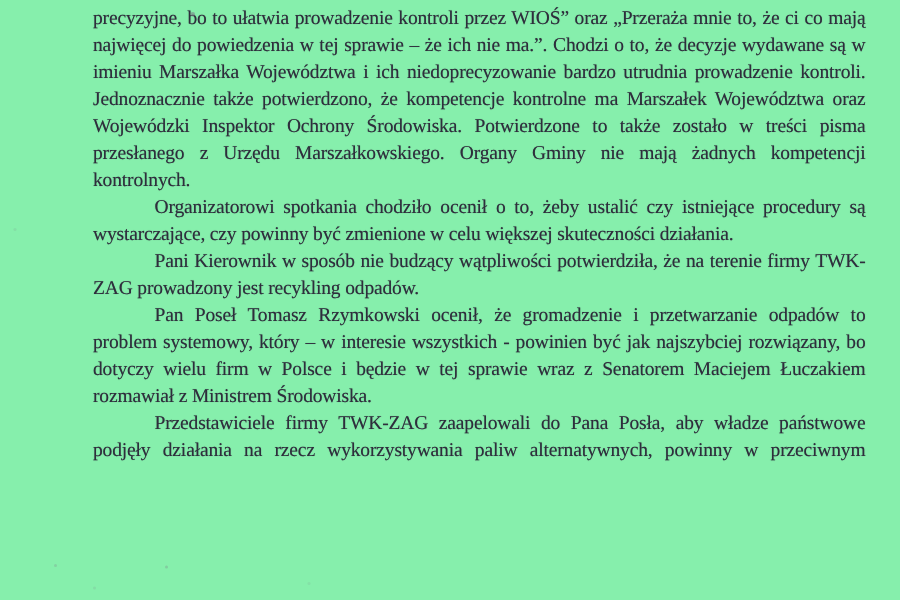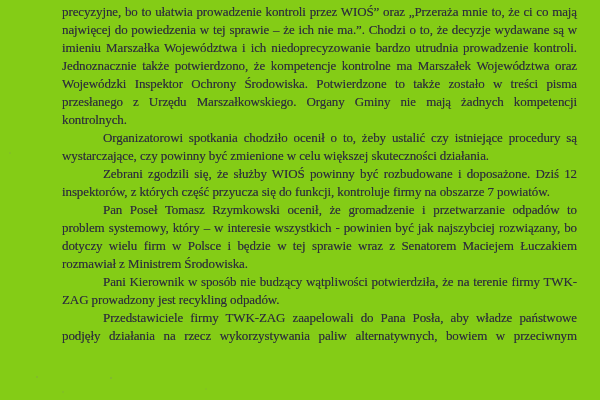--- a/index.html
+++ b/index.html
@@ -6,21 +6,21 @@
   html, body {
     margin: 0;
     padding: 0;
     background: #ffffff;
   }
   .viewport {
     position: relative;
     width: 600px;
     height: 400px;
     overflow: hidden;
-    background: #84cc16;
+    background: #86efac;
   }
   .page {
     position: absolute;
     top: 3px;
     left: 62px;
     width: 515px;
     color: #2e2e3c;
     font-family: "Liberation Serif", serif;
     font-size: 13px;
     line-height: 18px;
@@ -49,24 +49,23 @@
   .speck.s5 { left: 205px; top: 388px; width: 2px; height: 2px; opacity: 0.12; }
   .speck.s6 { left: 9px;   top: 152px; width: 2px; height: 2px; opacity: 0.14; }
 </style>
 </head>
 <body>
 
 <div class="viewport">
   <div class="page">
     <p>precyzyjne, bo to ułatwia prowadzenie kontroli przez WIOŚ” oraz „Przeraża mnie to, że ci co mają najwięcej do powiedzenia w tej sprawie – że ich nie ma.”. Chodzi o to, że decyzje wydawane są w imieniu Marszałka Województwa i ich niedoprecyzowanie bardzo utrudnia prowadzenie kontroli. Jednoznacznie także potwierdzono, że kompetencje kontrolne ma Marszałek Województwa oraz Wojewódzki Inspektor Ochrony Środowiska. Potwierdzone to także zostało w treści pisma przesłanego z Urzędu Marszałkowskiego. Organy Gminy nie mają żadnych kompetencji kontrolnych.</p>
     <p class="indent">Organizatorowi spotkania chodziło ocenił o to, żeby ustalić czy istniejące procedury są wystarczające, czy powinny być zmienione w celu większej skuteczności działania.</p>
-    <p class="indent">Zebrani zgodzili się, że służby WIOŚ powinny być rozbudowane i doposażone. Dziś 12 inspektorów, z których część przyucza się do funkcji, kontroluje firmy na obszarze 7 powiatów.</p>
+    <p class="indent">Pani Kierownik w sposób nie budzący wątpliwości potwierdziła, że na terenie firmy TWK-ZAG prowadzony jest recykling odpadów.</p>
     <p class="indent">Pan Poseł Tomasz Rzymkowski ocenił, że gromadzenie i przetwarzanie odpadów to problem systemowy, który – w interesie wszystkich - powinien być jak najszybciej rozwiązany, bo dotyczy wielu firm w Polsce i będzie w tej sprawie wraz z Senatorem Maciejem Łuczakiem rozmawiał z Ministrem Środowiska.</p>
-    <p class="indent">Pani Kierownik w sposób nie budzący wątpliwości potwierdziła, że na terenie firmy TWK-ZAG prowadzony jest recykling odpadów.</p>
-    <p class="indent continued">Przedstawiciele firmy TWK-ZAG zaapelowali do Pana Posła, aby władze państwowe podjęły działania na rzecz wykorzystywania paliw alternatywnych, bowiem w przeciwnym</p>
+    <p class="indent continued">Przedstawiciele firmy TWK-ZAG zaapelowali do Pana Posła, aby władze państwowe podjęły działania na rzecz wykorzystywania paliw alternatywnych, powinny w przeciwnym</p>
   </div>
 
   <div class="speck s1"></div>
   <div class="speck s2"></div>
   <div class="speck s3"></div>
   <div class="speck s4"></div>
   <div class="speck s5"></div>
   <div class="speck s6"></div>
 </div>
 

